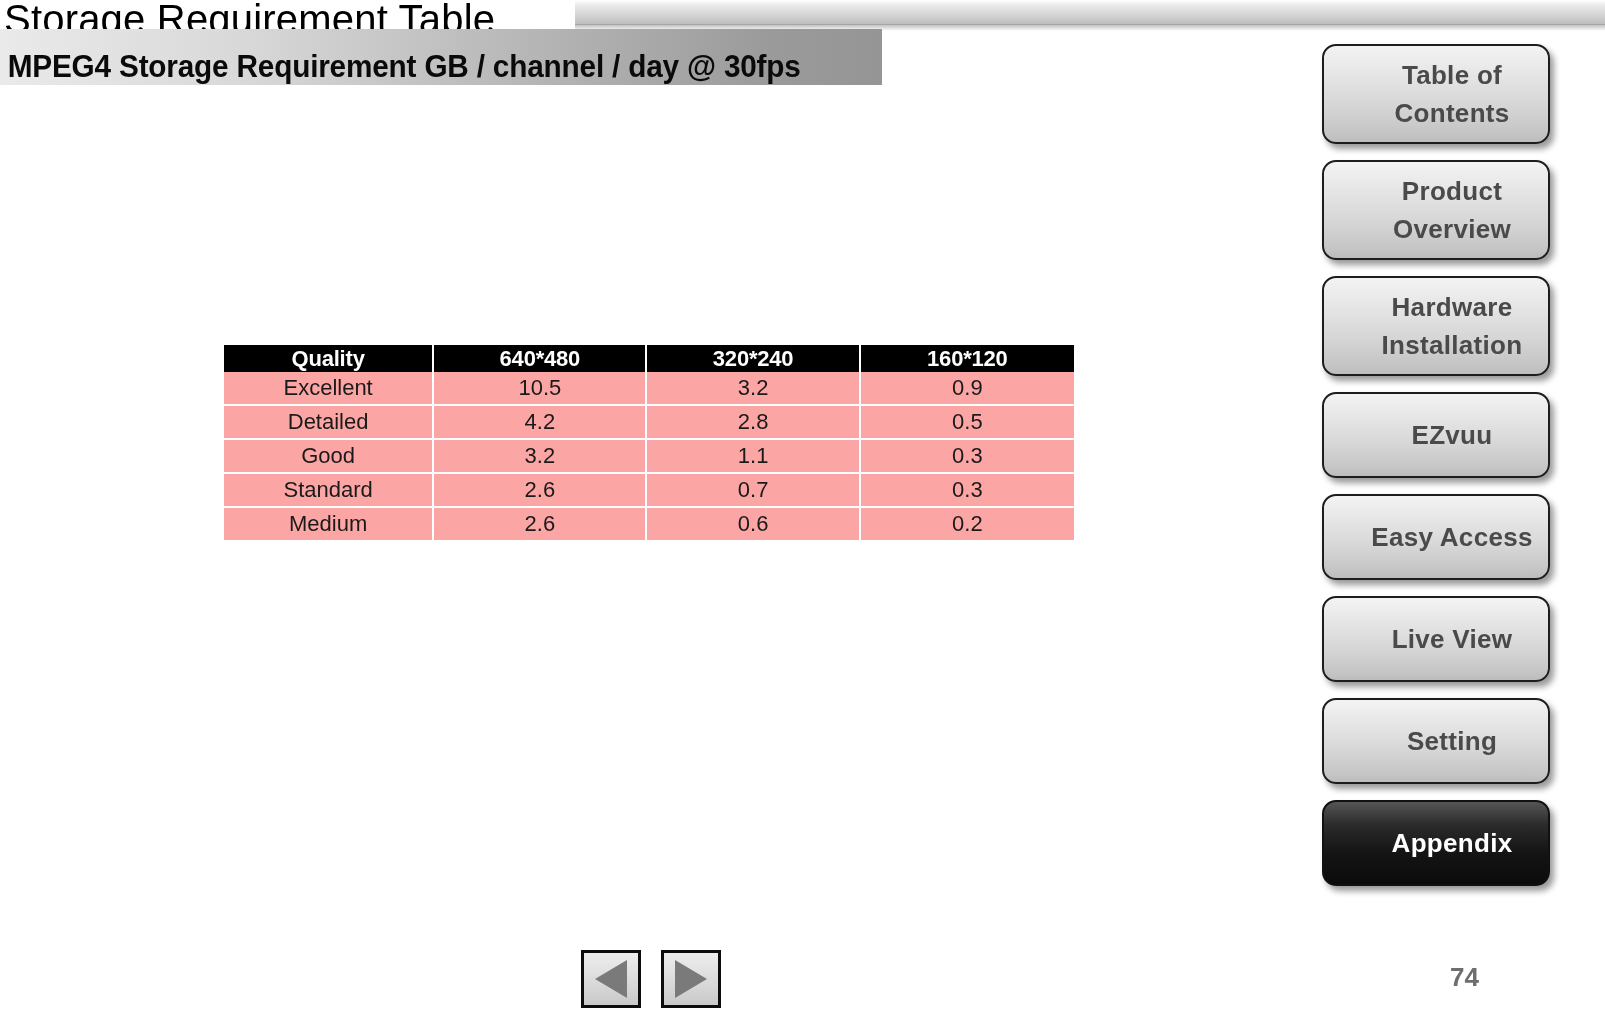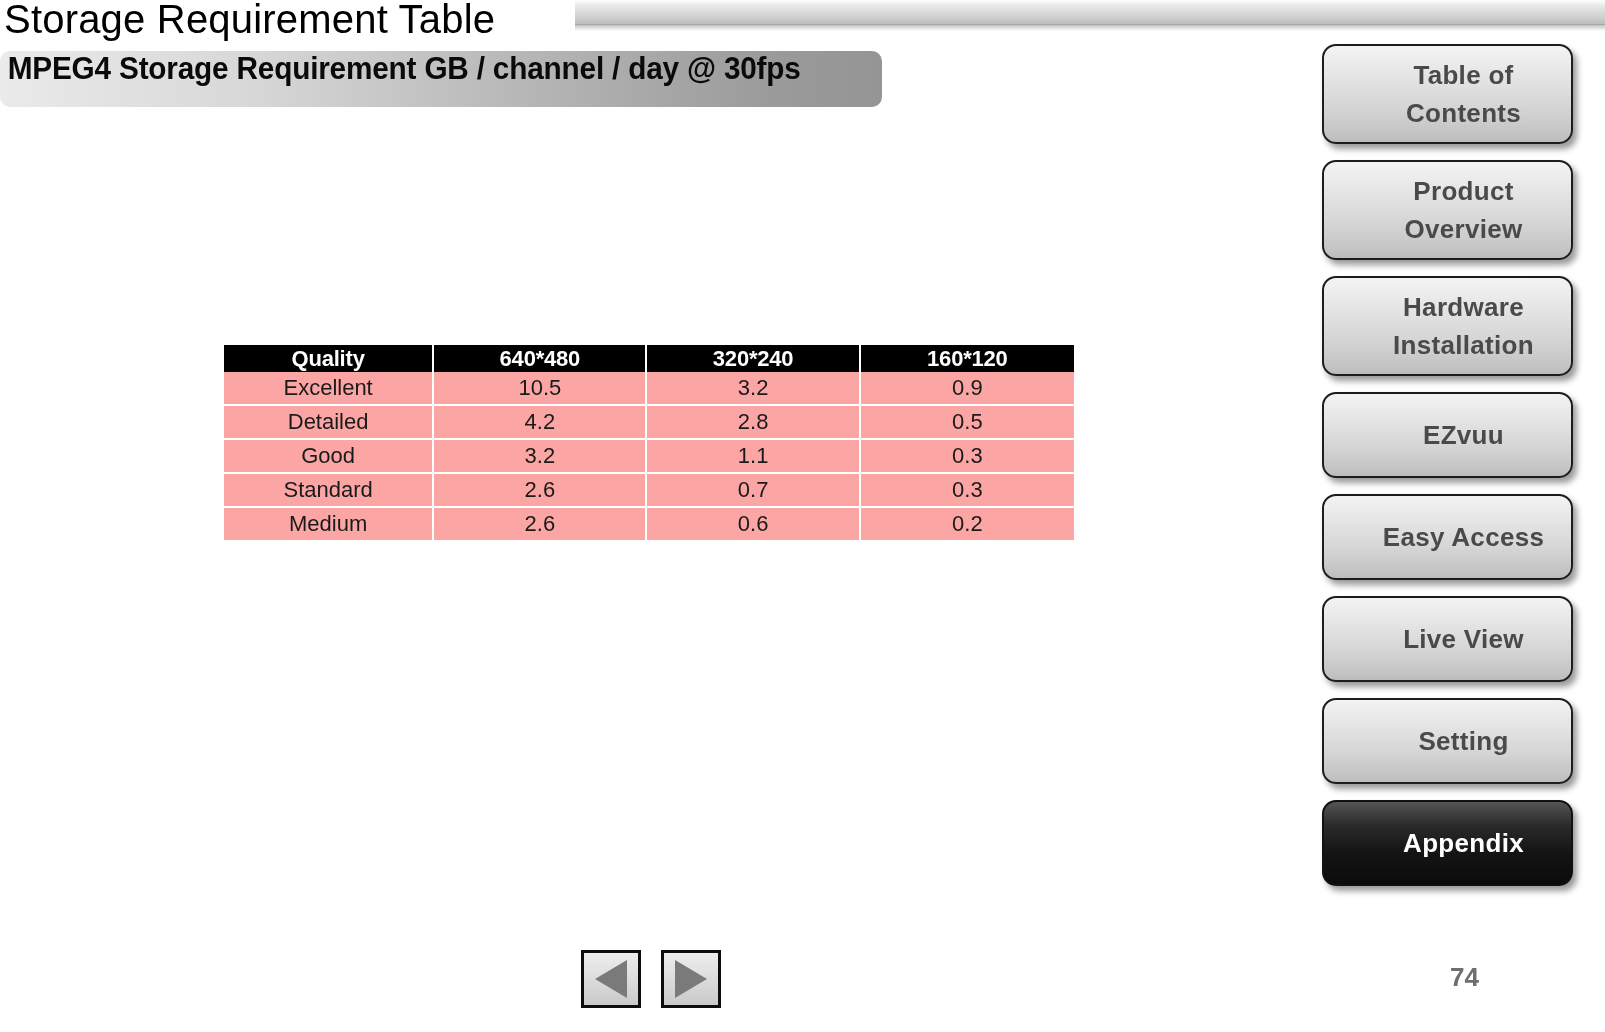--- a/index.html
+++ b/index.html
@@ -50,27 +50,26 @@
     top: 25px;
     width: 1030px;
     height: 6px;
     background: linear-gradient(to bottom, rgba(120,120,120,0.45), rgba(255,255,255,0));
   }
 
   
   #subtitle-banner {
     position: absolute;
     left: 0px;
-    top: 51px;
+    top: 29px;
     width: 882px;
     height: 56px;
     background: linear-gradient(to right, #eaeaea 0%, #d8d8d8 28%, #b4b4b4 62%, #9a9a9a 88%, #959595 100%);
     display: flex;
-    align-items: flex-start;
-    border-radius: 10px;
+    align-items: flex-end;
   }
   #subtitle-text {
     font-size: 31px;
     font-weight: bold;
     color: #0a0a0a;
     padding-left: 8px;
     letter-spacing: -0.2px;
     white-space: nowrap;
     transform: scaleX(0.96);
     transform-origin: left center;
@@ -117,21 +116,21 @@
 
   
   #side-nav {
     position: absolute;
     left: 1322px;
     top: 44px;
     width: 248px;
   }
   .nav-button {
     position: relative;
-    width: 251px;
+    width: 228px;
     border-radius: 14px;
     border: 2px solid #1d1d1d;
     background: linear-gradient(to bottom, #f3f3f3 0%, #ebebeb 18%, #d6d6d6 62%, #c4c4c4 92%, #bcbcbc 100%);
     box-shadow: 4px 5px 6px rgba(0,0,0,0.40);
     color: #4a4a4a;
     font-size: 26px;
     font-weight: 700;
     display: flex;
     align-items: center;
     justify-content: center;

